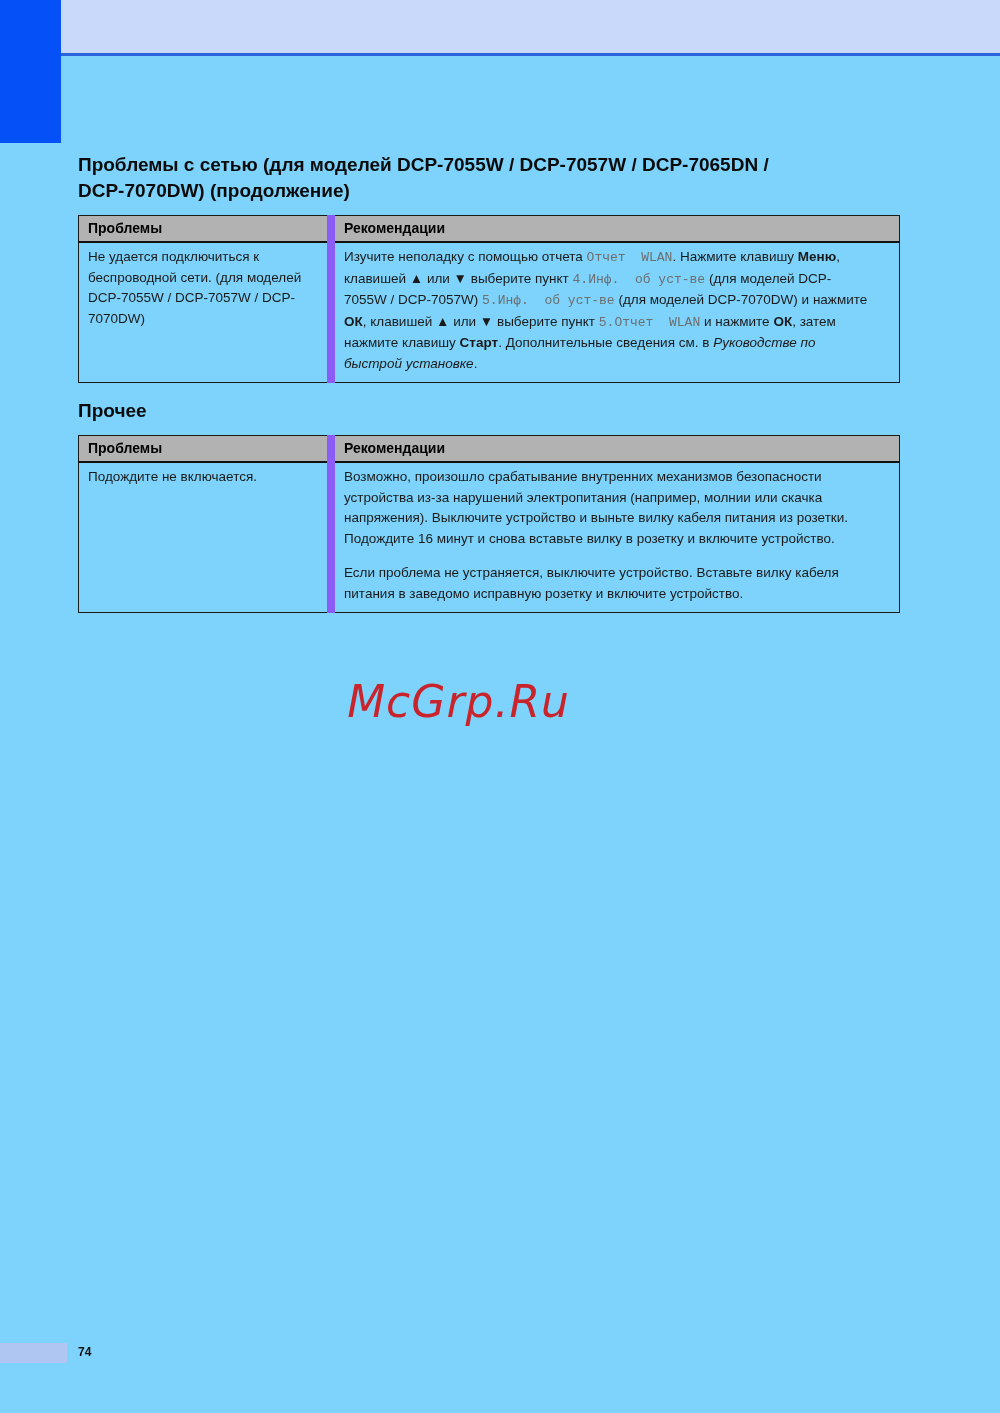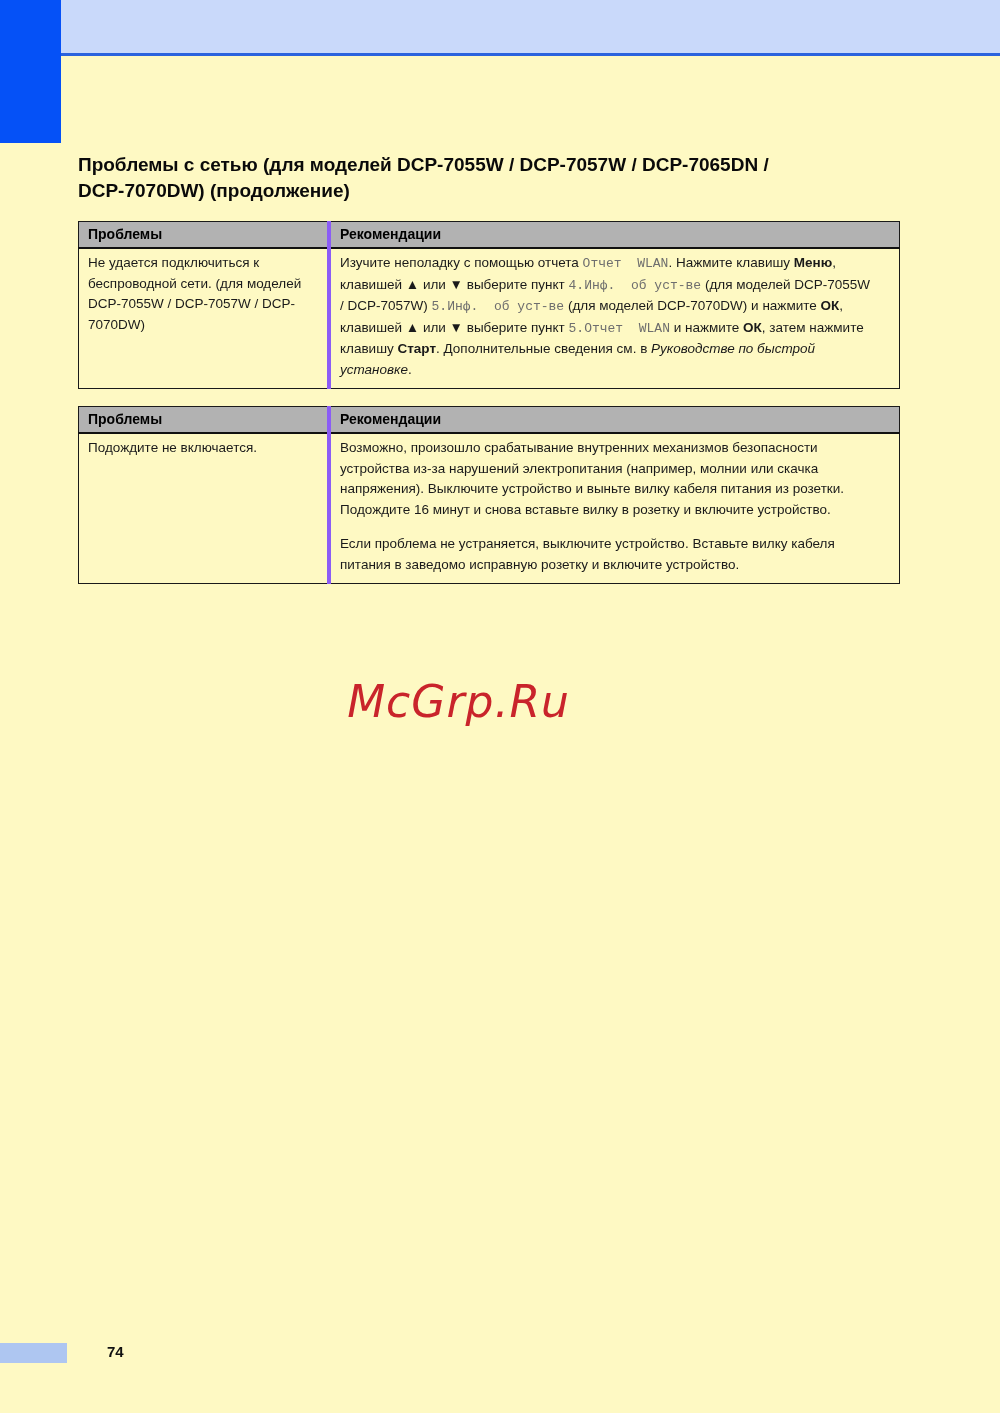--- a/index.html
+++ b/index.html
@@ -1,19 +1,19 @@
 <!DOCTYPE html>
 <html><head>
 <meta charset="utf-8">
 <style>
   html,body{margin:0;padding:0;background:#ffffff;}
   .page{
     position:relative;
     width:1000px;height:1413px;
-    background:#fef9c3;
+    background:#7dd3fc;
     font-family:"Liberation Sans", sans-serif;
     color:#111;
     overflow:hidden;
   }
   
   .corner-block{
     position:absolute;left:0;top:0;width:61px;height:143px;
     background:#0551f7;
   }
   .top-band{
@@ -28,40 +28,40 @@
     font-size:19px;line-height:26px;font-weight:bold;color:#0a0a0a;
     white-space:pre-line;
   }
   h2.section-title{
     margin:15px 0 0 0;
     font-size:19px;line-height:26px;font-weight:bold;color:#0a0a0a;
   }
   table.trouble{
     border-collapse:collapse;
     width:822px;
-    margin-top:17px;
+    margin-top:11px;
     table-layout:fixed;
   }
   table.trouble th{
     background:#b2b2b2;
     text-align:left;
     font-size:14px;line-height:19px;font-weight:bold;color:#000;
     padding:3px 9px;
     border:1px solid #1a1a1a;
     border-bottom:2px solid #111;
   }
   table.trouble th.col-problem{width:230px;}
   table.trouble td{
     vertical-align:top;
     font-size:13.5px;line-height:20.5px;color:#1a1a1a;
     padding:4px 25px 8px 9px;
     border:1px solid #1a1a1a;
   }
   table.trouble th + th,
-  table.trouble td + td{border-left:4px solid #8b5cf6;}
+  table.trouble td + td{border-left:8px solid #8b5cf6;}
   .para + .para{margin-top:14px;}
   .run-normal{font-weight:normal;}
   .run-bold{font-weight:bold;}
   .run-italic{font-style:italic;}
   .run-mono{
     font-family:"Liberation Mono", monospace;
     color:#6e6e6e;
     white-space:pre-wrap;
     font-size:13px;
   }
@@ -75,21 +75,21 @@
     color:#c9242b;
     letter-spacing:1px;
   }
   
   .footer-bar{
     position:absolute;left:0;top:1343px;width:67px;height:20px;
     background:#aec6f1;
   }
   .page-number{
     position:absolute;left:78px;top:1341px;
-    font-size:15px;line-height:22px;font-weight:bold;color:#111;margin-left:29px;
+    font-size:12px;line-height:22px;font-weight:bold;color:#111;
   }
 </style>
 </head>
 <body>
 
 <div class="page">
 
   <div class="corner-block"></div>
   <div class="top-band"></div>
 
@@ -108,20 +108,21 @@
       <tbody>
         <tr>
           <td>Не удается подключиться к беспроводной сети. (для моделей DCP-7055W / DCP-7057W / DCP-7070DW)</td>
           <td>
               <div class="para"><span class="run-normal">Изучите неполадку с помощью отчета </span><span class="run-mono">Отчет  WLAN</span><span class="run-normal">. Нажмите клавишу </span><span class="run-bold">Меню</span><span class="run-normal">, клавишей ▲ или ▼ выберите пункт </span><span class="run-mono">4.Инф.  об уст-ве</span><span class="run-normal"> (для моделей DCP-7055W / DCP-7057W) </span><span class="run-mono">5.Инф.  об уст-ве</span><span class="run-normal"> (для моделей DCP-7070DW) и нажмите </span><span class="run-bold">ОК</span><span class="run-normal">, клавишей ▲ или ▼ выберите пункт </span><span class="run-mono">5.Отчет  WLAN</span><span class="run-normal"> и нажмите </span><span class="run-bold">ОК</span><span class="run-normal">, затем нажмите клавишу </span><span class="run-bold">Старт</span><span class="run-normal">. Дополнительные сведения см. в </span><span class="run-italic">Руководстве по быстрой установке</span><span class="run-normal">.</span></div>
             </td>
         </tr>
       </tbody>
     </table>
 
+    <h2 class="section-title">Прочее</h2>
 
     <table class="trouble">
       <thead>
         <tr>
           <th class="col-problem">Проблемы</th>
           <th>Рекомендации</th>
         </tr>
       </thead>
       <tbody>
         <tr>

